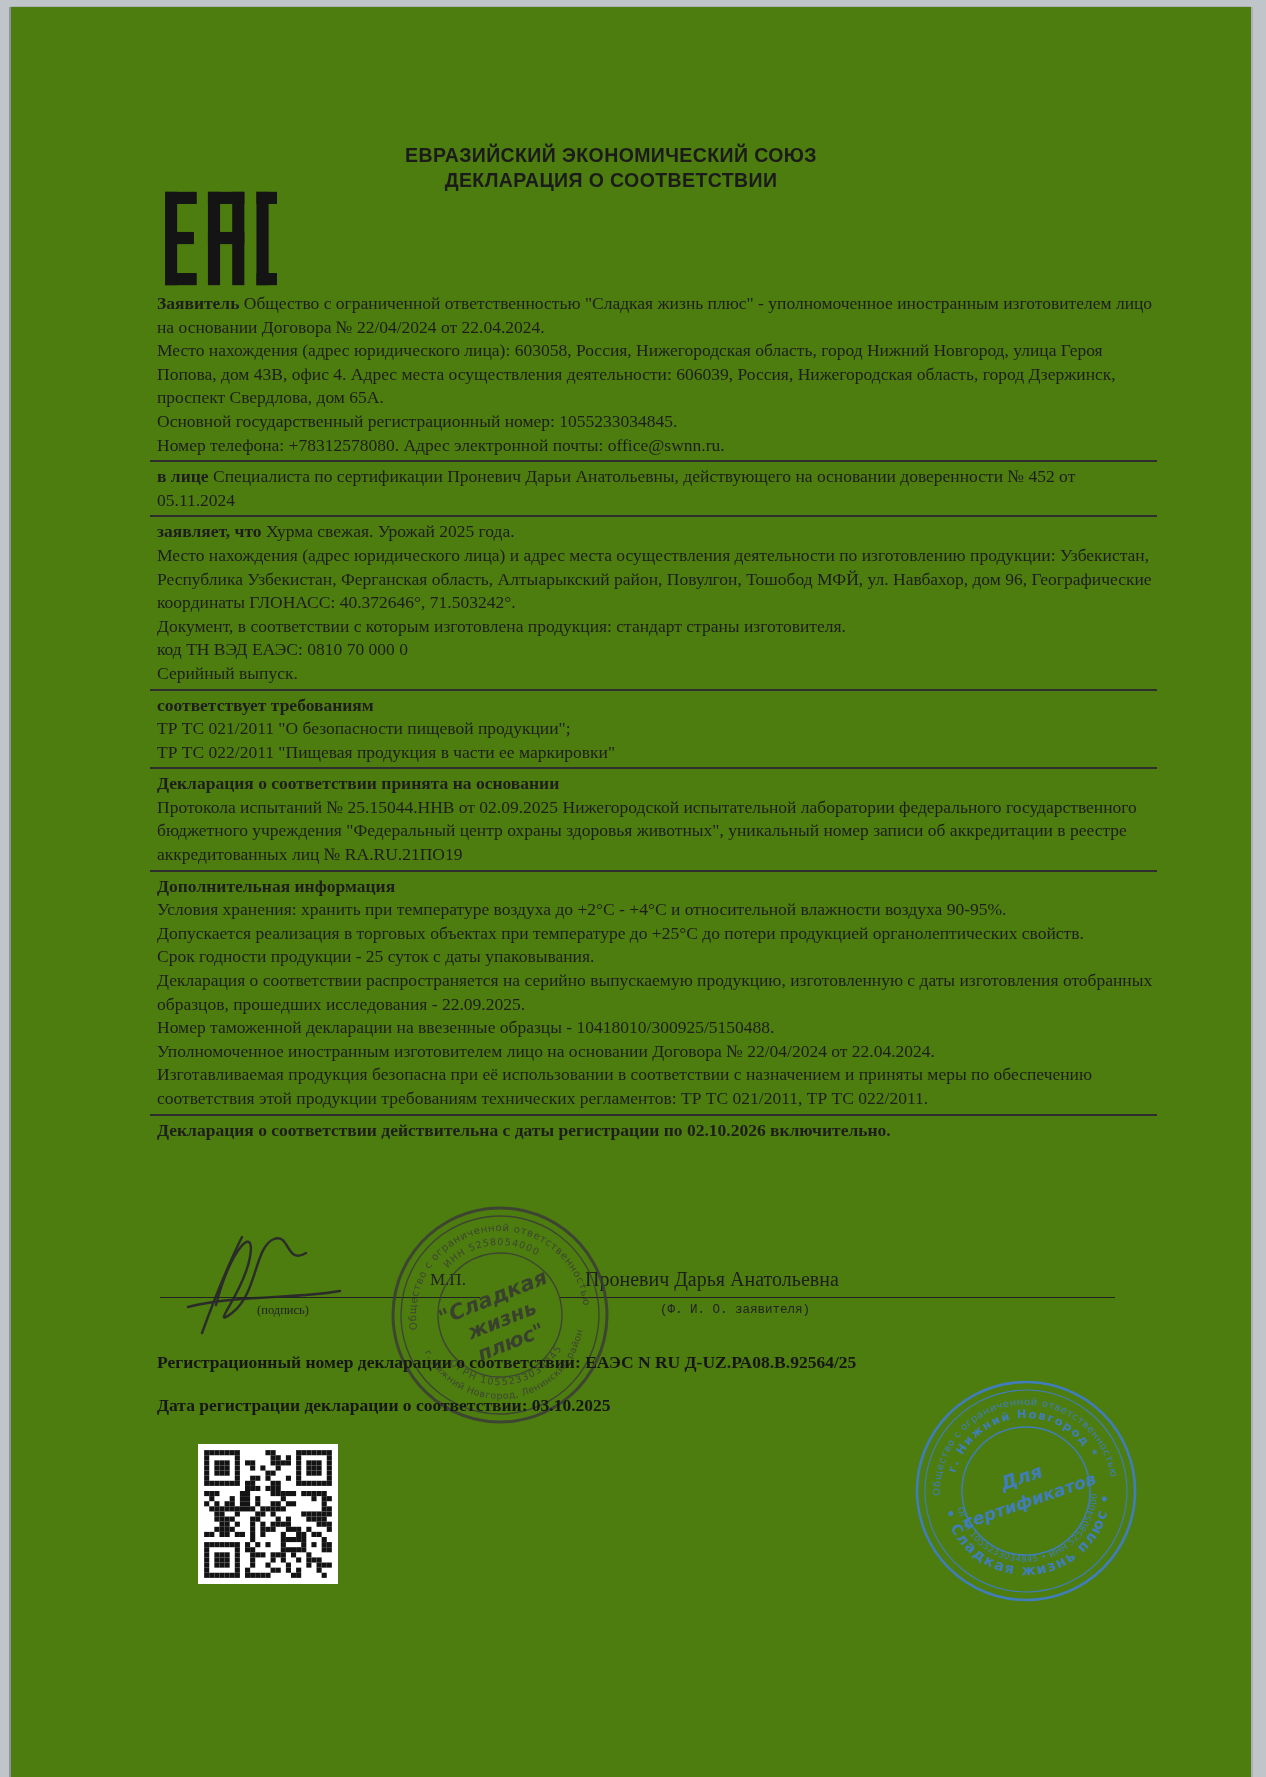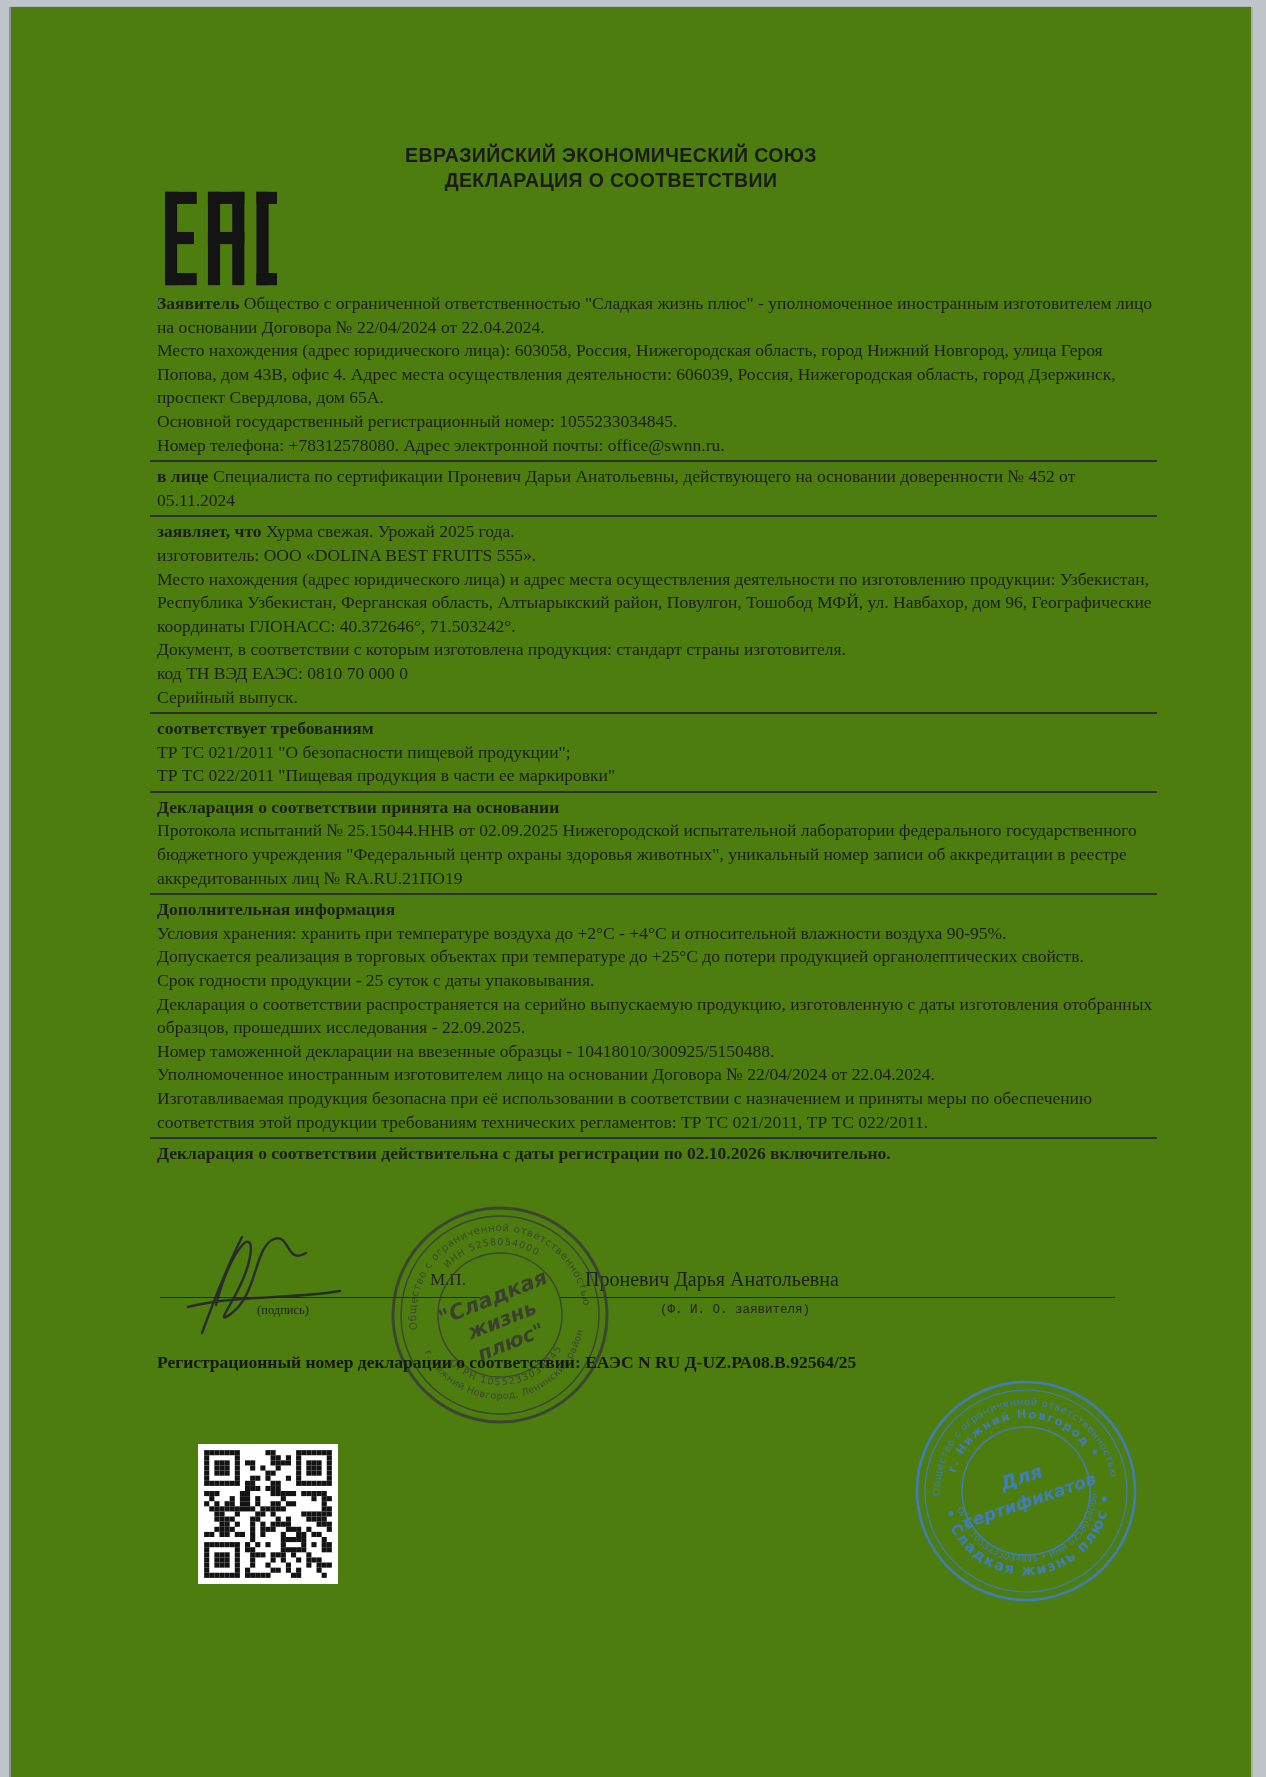--- a/index.html
+++ b/index.html
@@ -77,21 +77,20 @@
 
   <div class="content">
       <p class="para"><span class="b">Заявитель </span><span>Общество с ограниченной ответственностью "Сладкая жизнь плюс" - уполномоченное иностранным изготовителем лицо на основании Договора № 22/04/2024 от 22.04.2024.</span></p>
       <p class="para"><span>Место нахождения (адрес юридического лица): 603058, Россия, Нижегородская область, город Нижний Новгород, улица Героя Попова, дом 43В, офис 4. Адрес места осуществления деятельности: 606039, Россия, Нижегородская область, город Дзержинск, проспект Свердлова, дом 65А.</span></p>
       <p class="para"><span>Основной государственный регистрационный номер: 1055233034845.</span></p>
       <p class="para"><span>Номер телефона: +78312578080. Адрес электронной почты: office@swnn.ru.</span></p>
       <div class="rule"></div>
       <p class="para"><span class="b">в лице </span><span>Специалиста по сертификации Проневич Дарьи Анатольевны, действующего на основании доверенности № 452 от 05.11.2024</span></p>
       <div class="rule"></div>
       <p class="para"><span class="b">заявляет, что </span><span>Хурма свежая. Урожай 2025 года.</span></p>
-      <p class="para"><span>изготовитель: ООО «DOLINA BEST FRUITS 555».</span></p>
       <p class="para"><span>Место нахождения (адрес юридического лица) и адрес места осуществления деятельности по изготовлению продукции: Узбекистан, Республика Узбекистан, Ферганская область, Алтыарыкский район, Повулгон, Тошобод МФЙ, ул. Навбахор, дом 96, Географические координаты ГЛОНАСС: 40.372646°, 71.503242°.</span></p>
       <p class="para"><span>Документ, в соответствии с которым изготовлена продукция: стандарт страны изготовителя.</span></p>
       <p class="para"><span>код ТН ВЭД ЕАЭС: 0810 70 000 0</span></p>
       <p class="para"><span>Серийный выпуск.</span></p>
       <div class="rule"></div>
       <p class="para"><span class="b">соответствует требованиям</span></p>
       <p class="para"><span>ТР ТС 021/2011 "О безопасности пищевой продукции";</span></p>
       <p class="para"><span>ТР ТС 022/2011 "Пищевая продукция в части ее маркировки"</span></p>
       <div class="rule"></div>
       <p class="para"><span class="b">Декларация о соответствии принята на основании</span></p>
@@ -143,20 +142,21 @@
       <text font-size="9.5" letter-spacing="1.4"><textPath href="#bs-bot2" startOffset="50%" text-anchor="middle">ОГРН 1055233034845</textPath></text>
       <g class="stamp-center" transform="rotate(-14 112 112)" text-anchor="middle" fill="#353535">
         <text x="112" y="100" font-size="21">"Сладкая</text>
         <text x="112" y="124" font-size="20">жизнь</text>
         <text x="112" y="148" font-size="20">плюс"</text>
       </g>
     </g>
   </svg>
 
   <div class="reg-line reg-number">Регистрационный номер декларации о соответствии: ЕАЭС N RU Д-UZ.РА08.В.92564/25</div>
+  <div class="reg-line reg-date">Дата регистрации декларации о соответствии: 03.10.2025</div>
 
   <svg class="qr" viewBox="-6 -6 137 137" aria-hidden="true">
     <g id="qr-modules" fill="#131313">
         <rect x="0" y="0" width="5" height="5"></rect>
         <rect x="5" y="0" width="5" height="5"></rect>
         <rect x="10" y="0" width="5" height="5"></rect>
         <rect x="15" y="0" width="5" height="5"></rect>
         <rect x="20" y="0" width="5" height="5"></rect>
         <rect x="25" y="0" width="5" height="5"></rect>
         <rect x="30" y="0" width="5" height="5"></rect>

